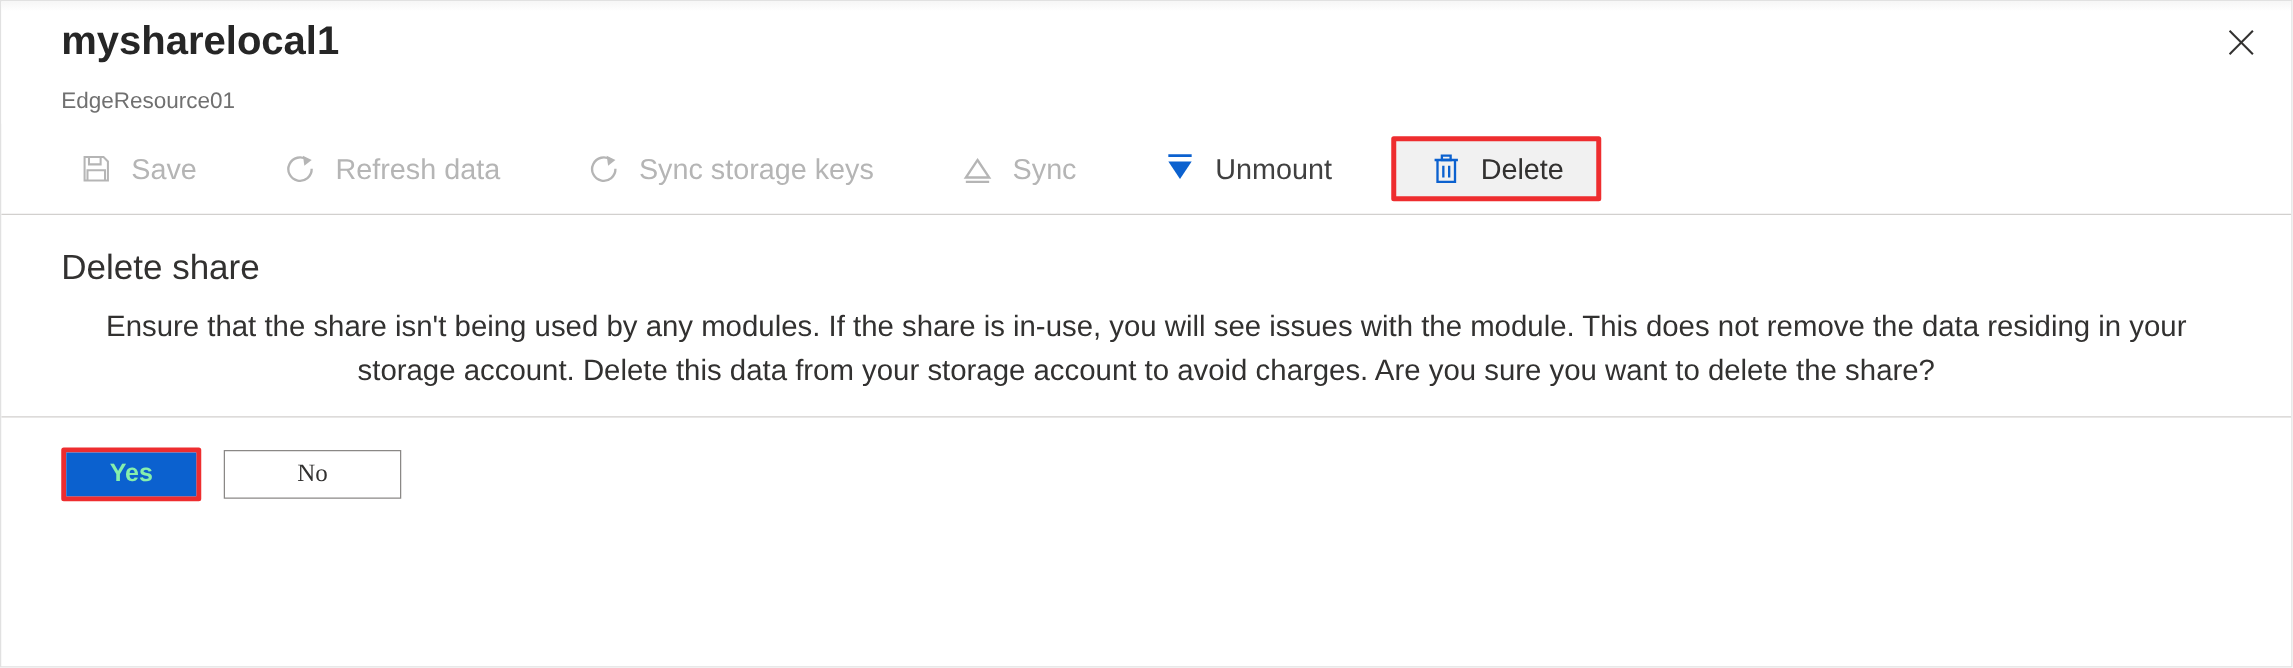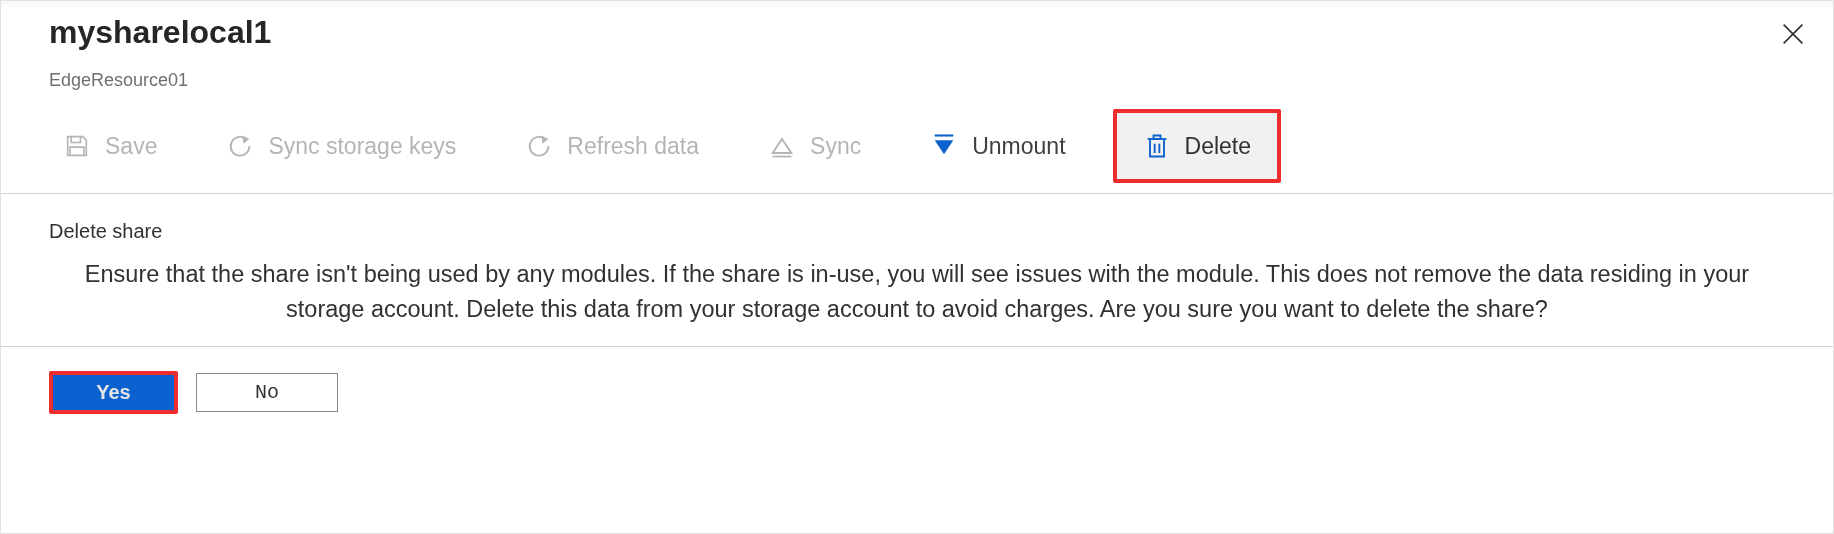--- a/index.html
+++ b/index.html
@@ -82,31 +82,31 @@
       color: #404040;
     }
     .tool-btn.active .icon svg { stroke: #0b61cf; fill: none; }
     .tool-btn.active .icon svg .fillable { fill: #0b61cf; stroke: none; }
 
     .tool-btn.highlighted {
       color: #323130;
       background: #f1f1f1;
       border: 4px solid #ee2d2f;
       border-radius: 2px;
-      padding: 19px 26px;
+      padding: 8px 26px;
       margin-right: 14px;
       margin-left: -4px;
     }
 
     .content {
       padding: 26px 48px 18px 48px;
       border-bottom: 1px solid #d2d0ce;
     }
     .dialog-title {
-      font-size: 20px;
+      font-size: 28px;
       font-weight: 400;
       color: #323130;
       margin-bottom: 14px;
     }
     .dialog-body {
       font-size: 23.5px;
       font-weight: 400;
       color: #323130;
       line-height: 1.5;
       text-align: center;
@@ -119,41 +119,41 @@
       align-items: center;
     }
     .btn-primary-wrap {
       border: 4px solid #ee2d2f;
       border-radius: 2px;
       display: inline-flex;
       padding: 0;
     }
     .btn-primary {
       background: #0b61cf;
-      color: #e5e5e5;
+      color: #86efac;
       border: none;
       font-size: 20px;
       font-weight: 600;
       padding: 6px 0;
-      width: 121px;
+      width: 104px;
       text-align: center;
       cursor: pointer;
       font-family: inherit;
     }
     .btn-secondary {
       background: #ffffff;
       color: #323130;
       border: 1px solid #8a8886;
       font-size: 20px;
       font-weight: 400;
       padding: 7px 0;
       width: 142px;
       text-align: center;
       cursor: pointer;
-      font-family: Liberation Mono, monospace;
+      font-family: Liberation Serif, serif;
     }
   </style>
 </head>
 <body>
 
 <div class="header">
   <div class="title">mysharelocal1</div>
   <div class="subtitle">EdgeResource01</div>
   <button class="close-btn" aria-label="Close">
     <span class="icon">
@@ -179,31 +179,31 @@
   </button>
 
 
   <button class="tool-btn disabled">
     <span class="icon">
       <svg viewBox="0 0 24 24" stroke-width="1.6">
         <path d="M20 12 A8 8 0 1 1 17 6"></path>
         <path class="fillable" d="M14 3 L20 6 L15 10 Z"></path>
       </svg>
     </span>
-    <span>Sync storage keys</span>
+    <span>Refresh data</span>
   </button>
 
   <button class="tool-btn disabled">
     <span class="icon">
       <svg viewBox="0 0 24 24" stroke-width="1.6">
         <path d="M20 12 A8 8 0 1 1 17 6"></path>
         <path class="fillable" d="M14 3 L20 6 L15 10 Z"></path>
       </svg>
     </span>
-    <span>Refresh data</span>
+    <span>Sync storage keys</span>
   </button>
 
   <button class="tool-btn disabled">
     <span class="icon">
       <svg viewBox="0 0 24 24" stroke-width="1.6">
         <path d="M12 6 L20 18 L4 18 Z"></path>
         <line x1="4" y1="21" x2="20" y2="21"></line>
       </svg>
     </span>
     <span>Sync</span>

